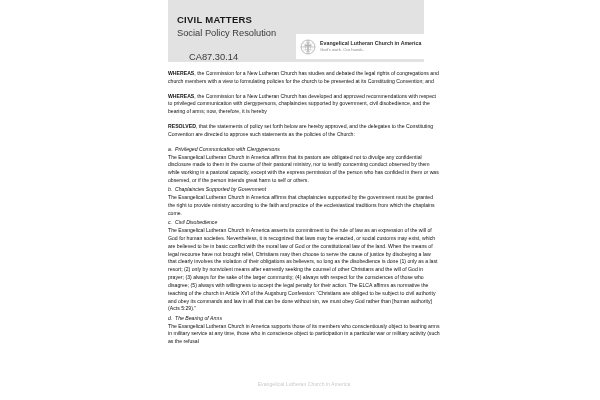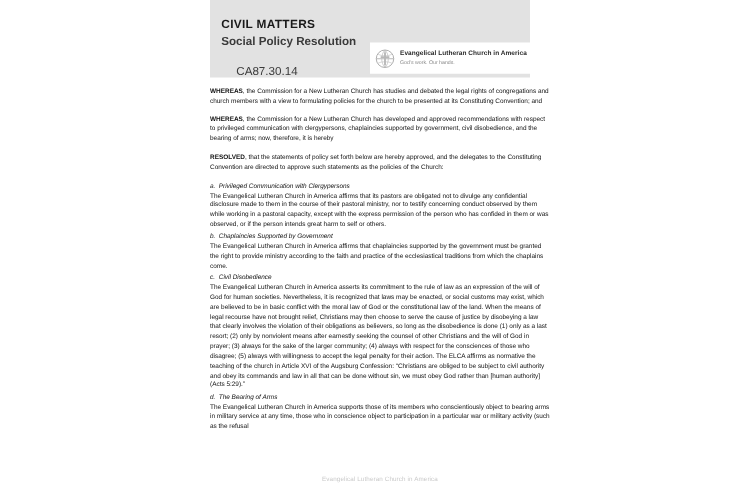--- a/index.html
+++ b/index.html
@@ -39,21 +39,21 @@
   }
   .doc-title {
     font-size: 9.5px;
     font-weight: bold;
     letter-spacing: 0.25px;
     color: #1a1a1a;
     margin: 0 0 0.5px 0;
   }
   .doc-subtitle {
     font-size: 9.3px;
-    font-weight: bold;
+    font-weight: normal;
     color: #3a3a3a;
     margin: 0;
   }
   .doc-code {
     font-size: 9.3px;
     font-weight: normal;
     color: #3a3a3a;
     margin: 12px;
   }
 

